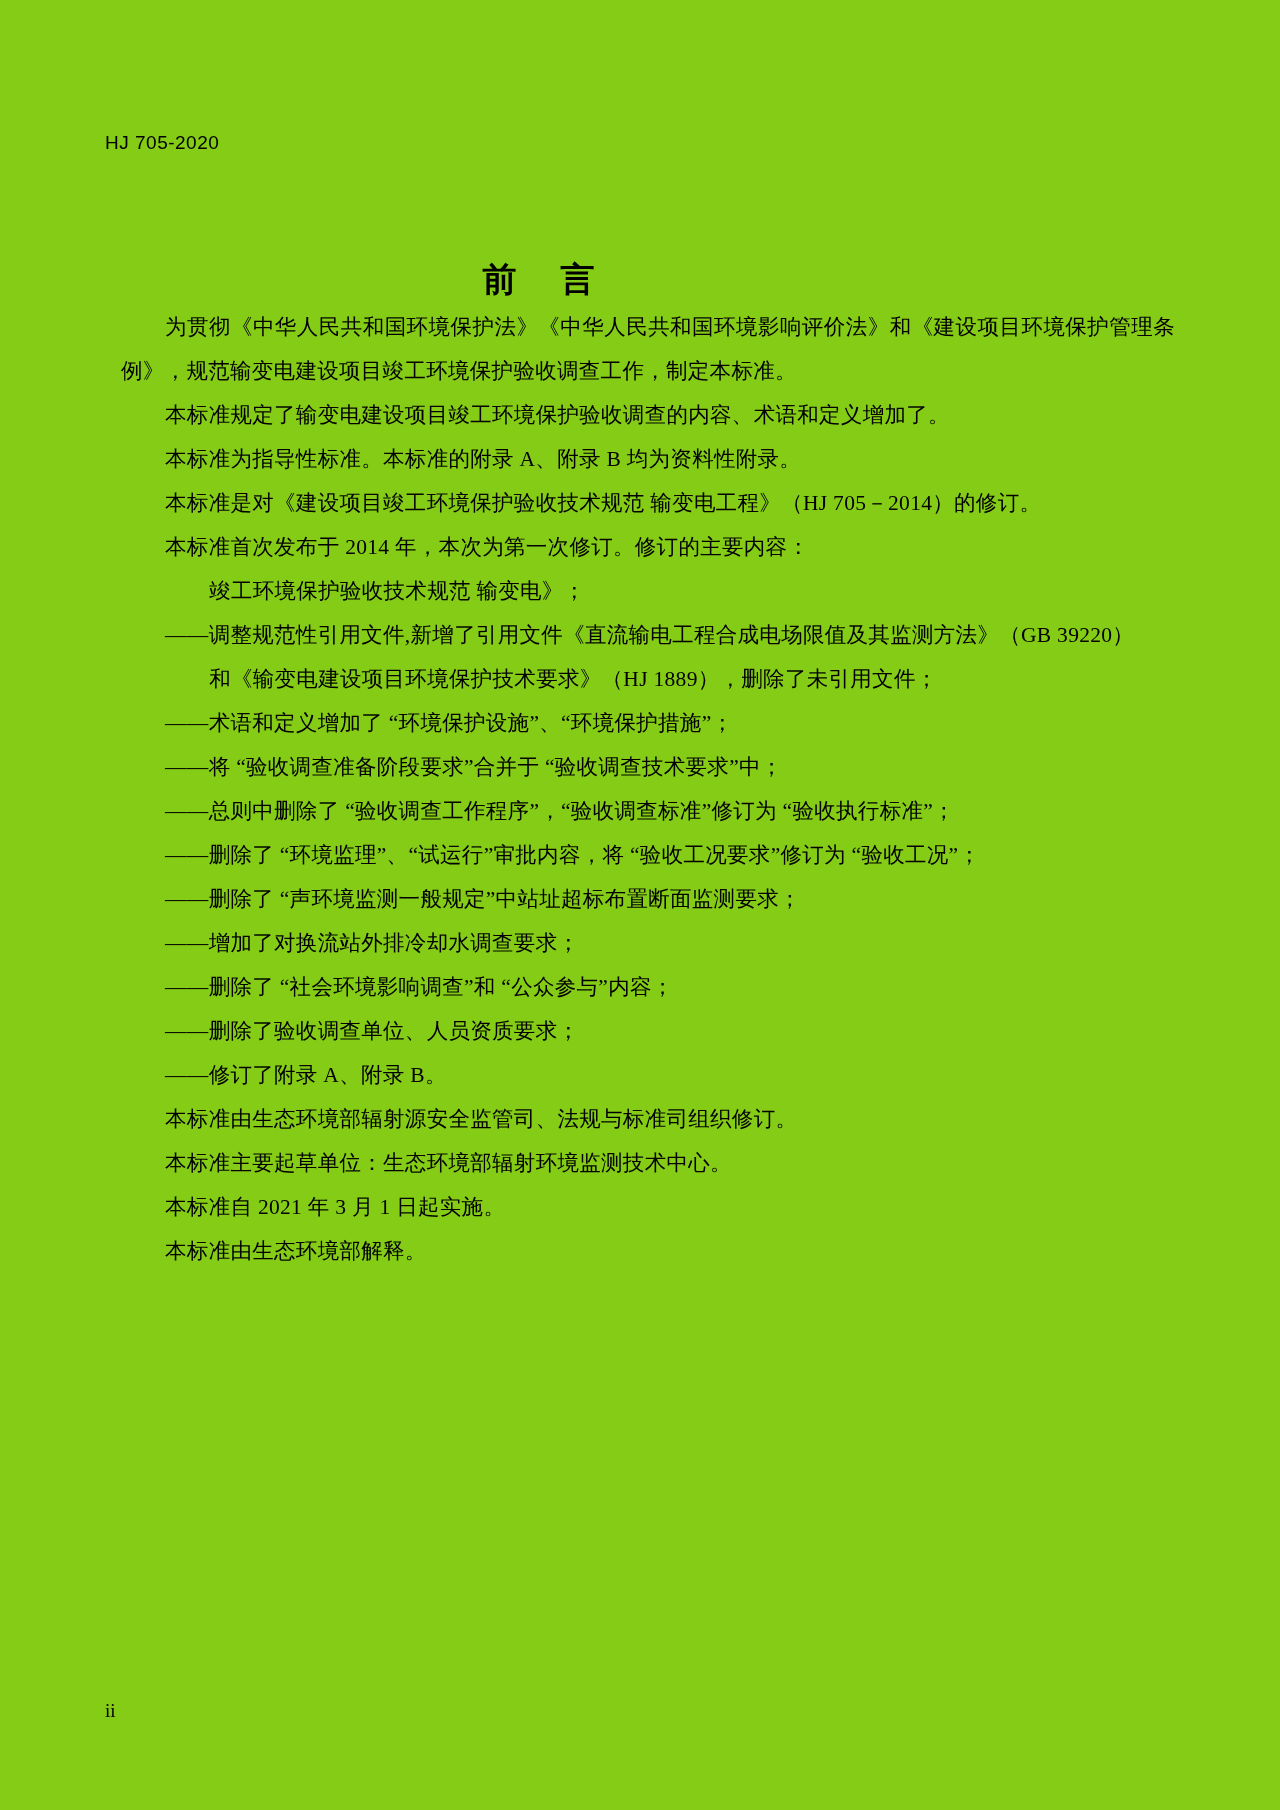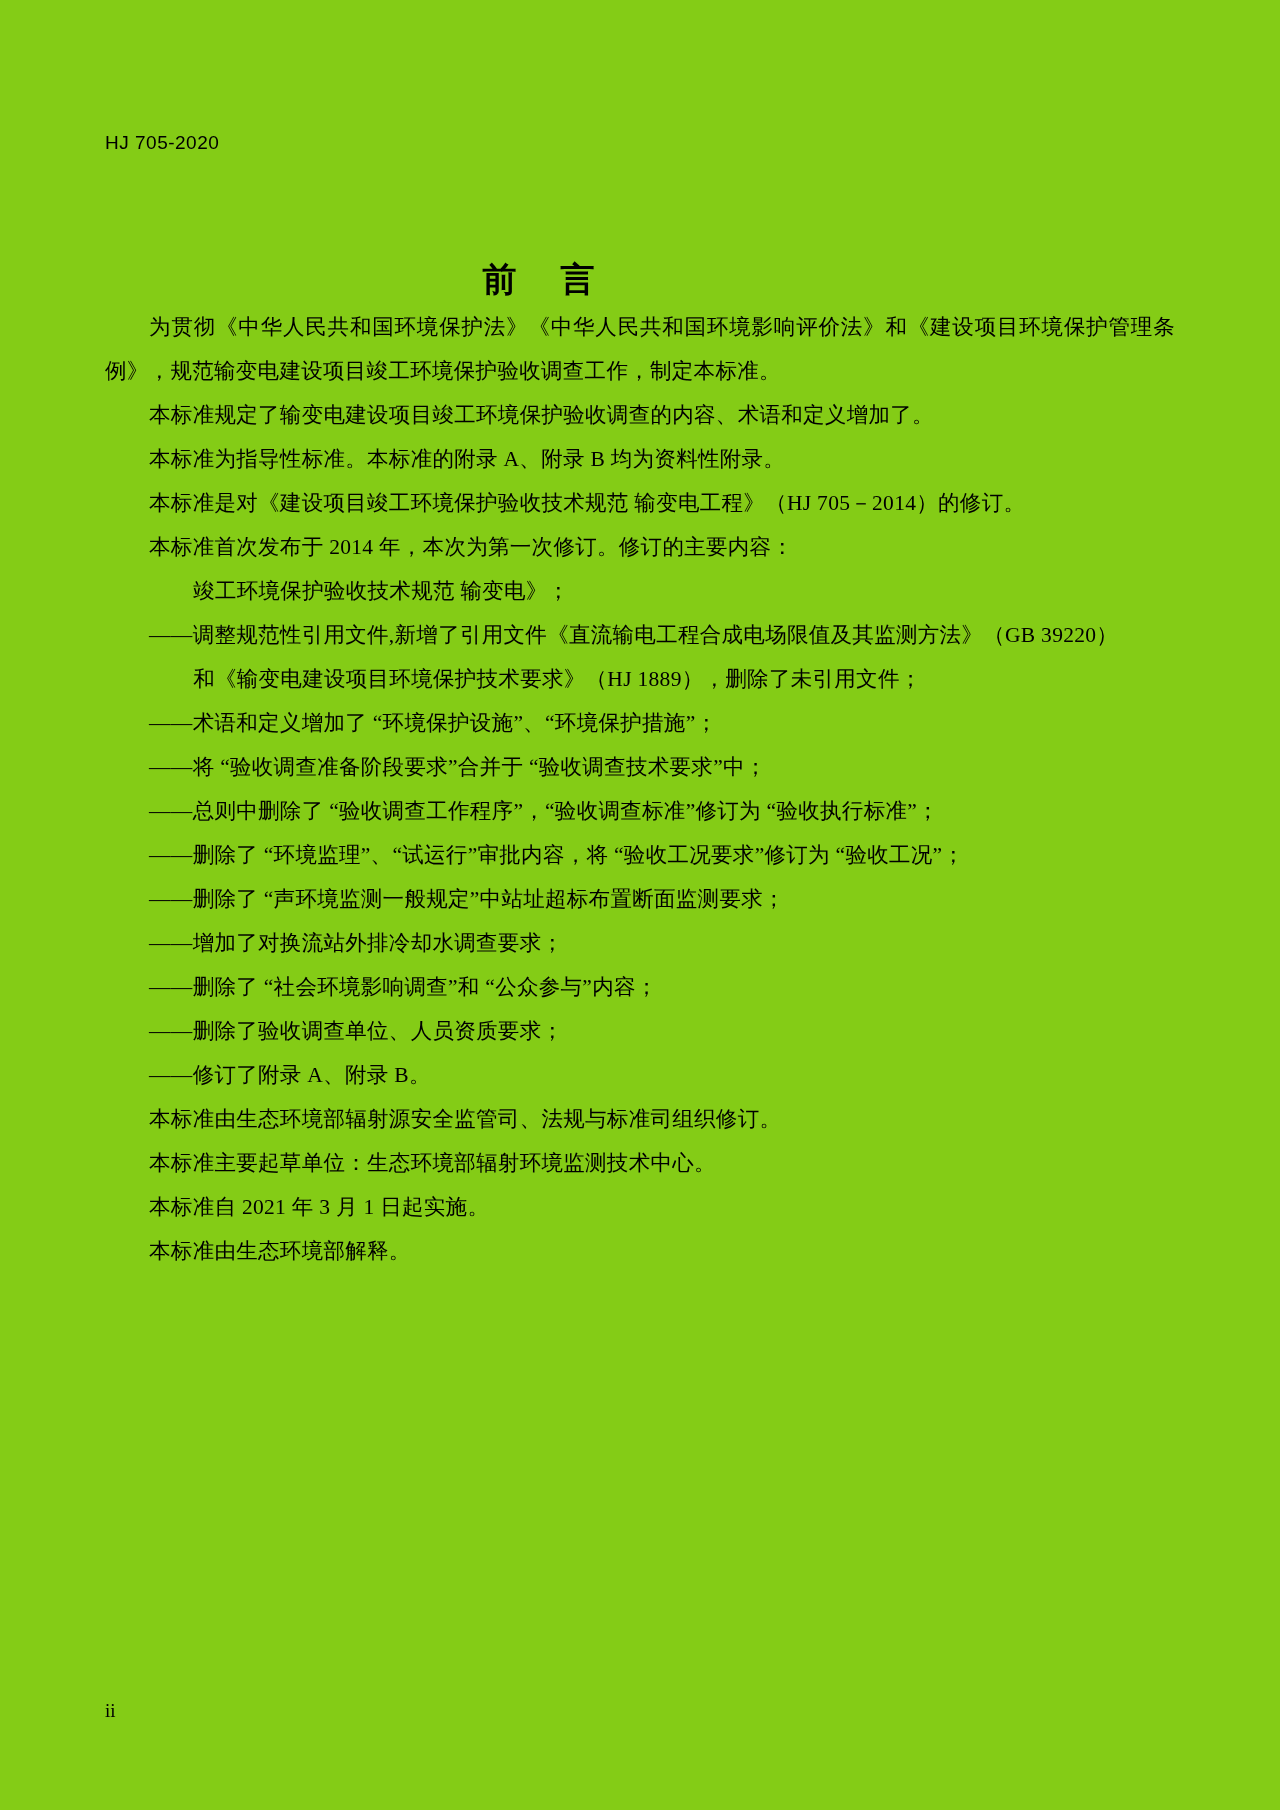--- a/index.html
+++ b/index.html
@@ -38,21 +38,21 @@
     font-family: "DejaVu Serif", serif;
     margin-top: 39px;
   }
   .body-block {
     position: absolute;
     top: 305px;
     left: 105px;
     width: 1070px;
   }
   p.para {
-    margin: 0 0 0 0;
+    margin: 0 0 0 16px;
     padding: 0;
     font-size: 21.5px;
     line-height: 44px;
     text-align: justify;
     text-justify: inter-ideograph;
     letter-spacing: 0.3px;
   }
   p.indent {
     text-indent: 2.05em;
   }

